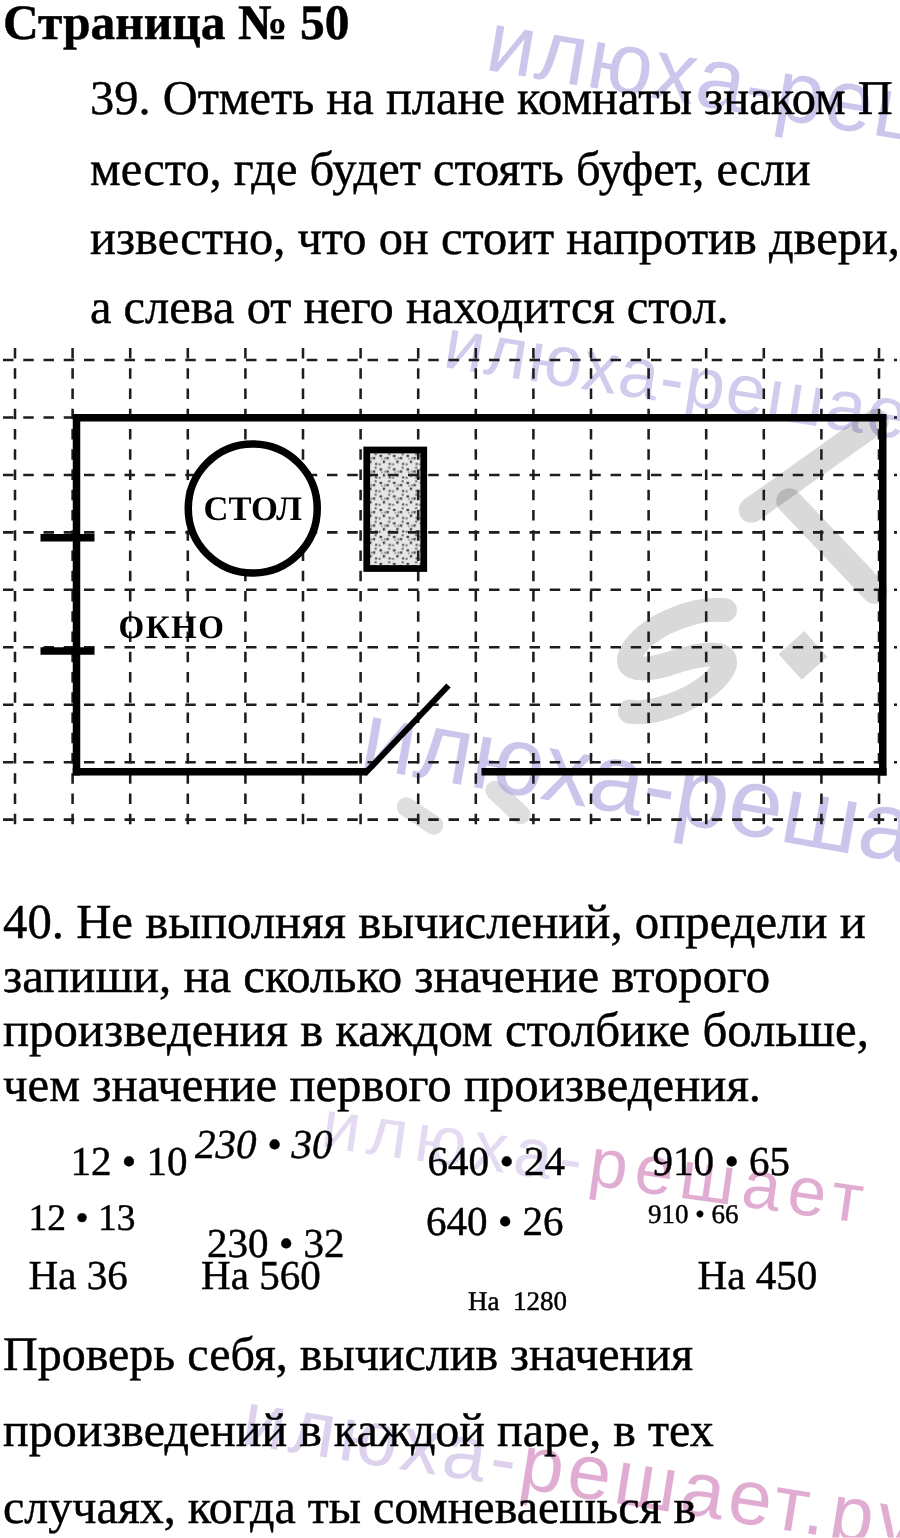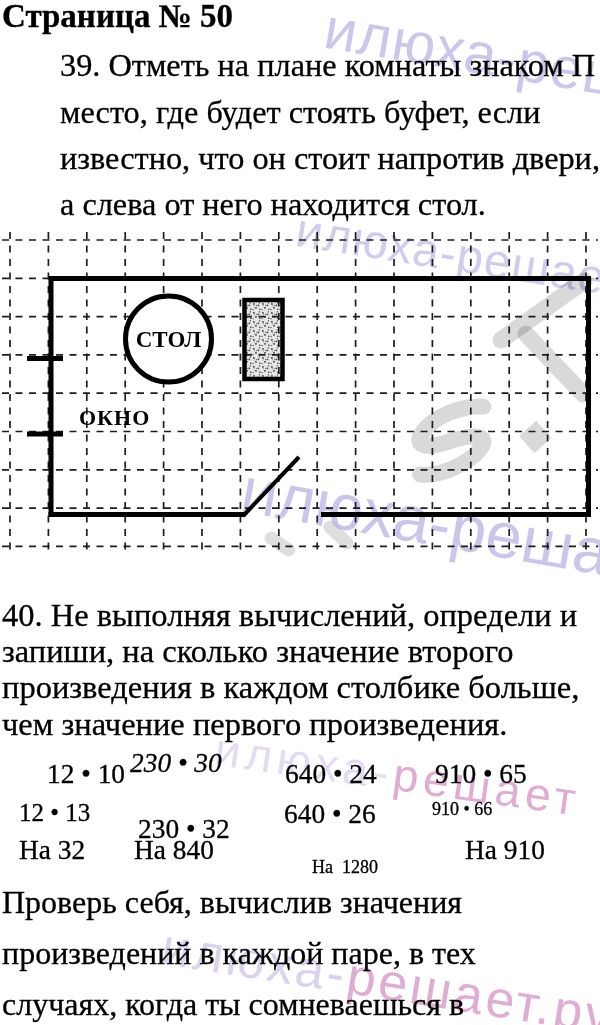--- a/index.html
+++ b/index.html
@@ -116,18 +116,18 @@
 <div class="txt" style="left:19px;top:758.5px;font-size:27.4px;margin-left:28px;">12 • 10</div>
 <div class="txt" style="left:130px;top:748px;font-size:27.4px;font-style:italic;">230 • 30</div>
 <div class="txt" style="left:285px;top:758.5px;font-size:27.4px;">640 • 24</div>
 <div class="txt" style="left:435px;top:758.5px;font-size:27.4px;">910 • 65</div>
 
 <div class="txt" style="left:19px;top:798.5px;font-size:25px;">12 • 13</div>
 <div class="txt" style="left:138px;top:798.5px;font-size:27.4px;margin-top:15px;">230 • 32</div>
 <div class="txt" style="left:284px;top:798.5px;font-size:27.4px;">640 • 26</div>
 <div class="txt" style="left:432px;top:798.5px;font-size:18px;">910 • 66</div>
 
-<div class="txt" style="left:19px;top:834.5px;font-size:27.4px;">На 32</div>
-<div class="txt" style="left:134px;top:834.5px;font-size:27.4px;">На 840</div>
+<div class="txt" style="left:19px;top:834.5px;font-size:27.4px;">На 36</div>
+<div class="txt" style="left:134px;top:834.5px;font-size:27.4px;">На 560</div>
 <div class="txt" style="left:312px;top:857px;font-size:18px;">На&nbsp; 1280</div>
-<div class="txt" style="left:465px;top:834.5px;font-size:27.4px;">На 910</div>
+<div class="txt" style="left:465px;top:834.5px;font-size:27.4px;">На 450</div>
 
 <div class="txt" style="left:2px;top:876.5px;font-size:32px;line-height:51px;white-space:nowrap;">Проверь себя, вычислив значения<br>произведений в каждой паре, в тех<br>случаях, когда ты сомневаешься в<br>правильности своего ответа.</div>
 
 </body></html>

